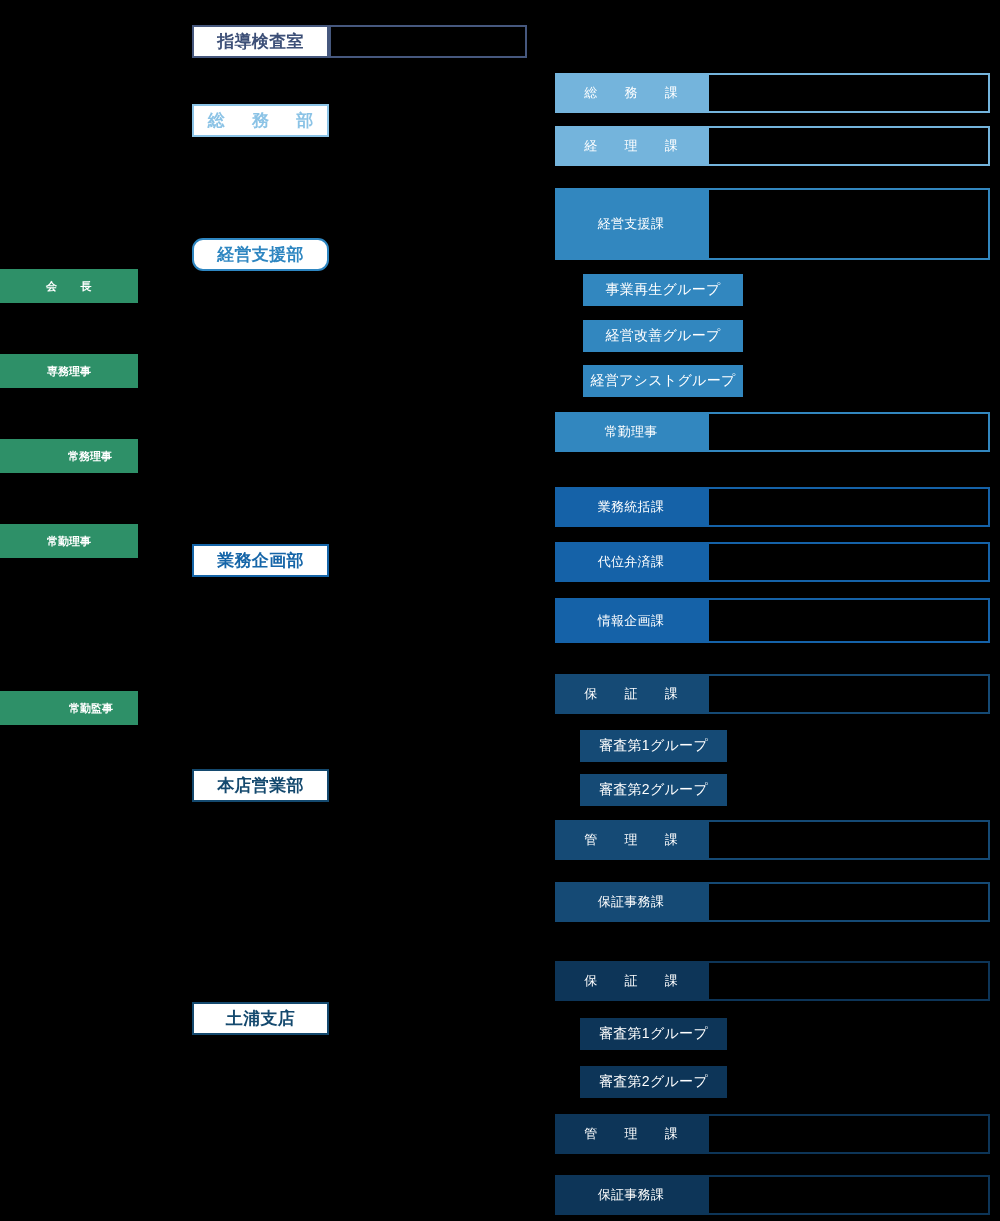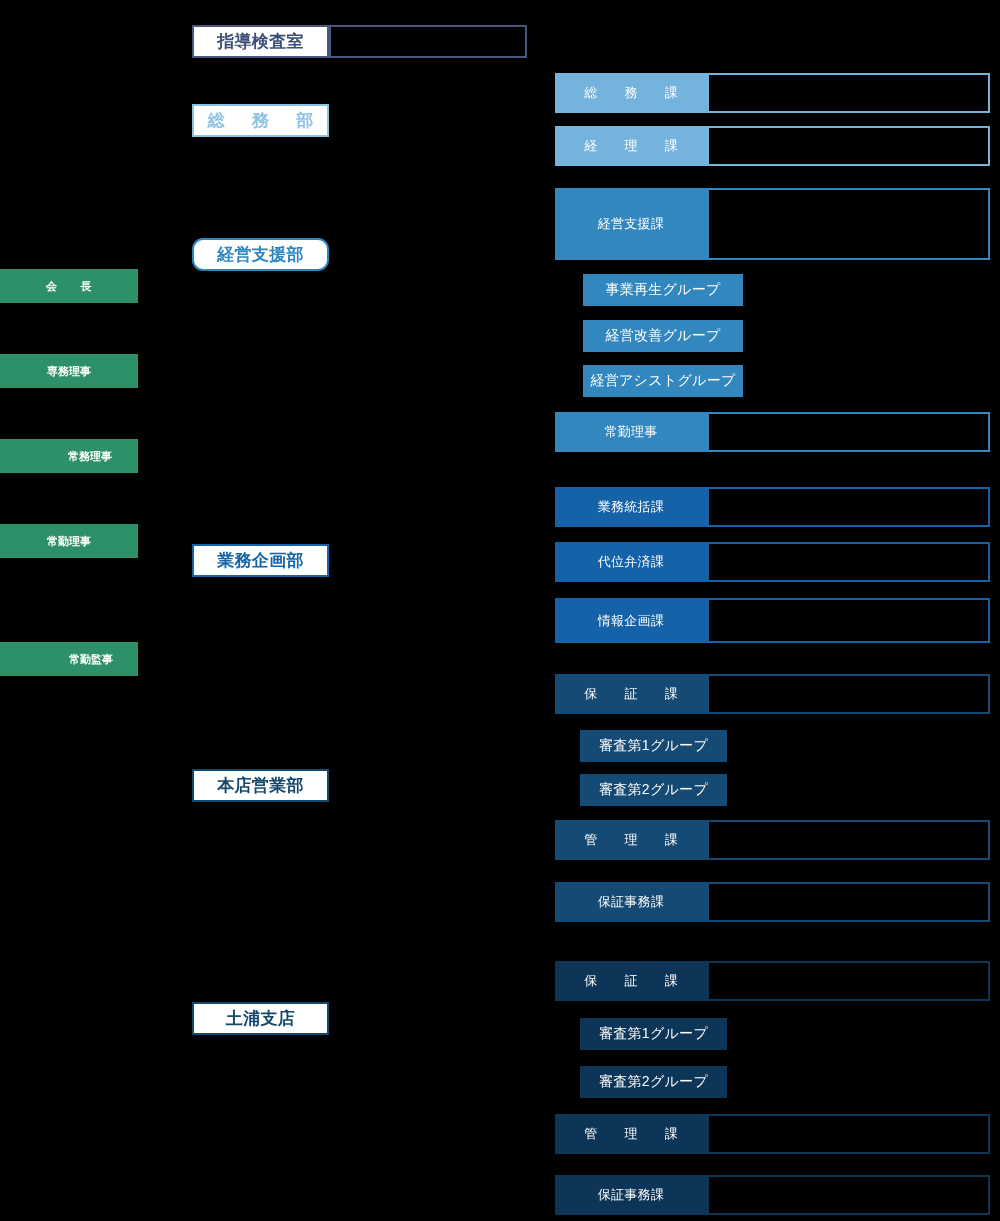--- a/index.html
+++ b/index.html
@@ -183,15 +183,15 @@
   <div class="box dept dept-tone-deep" style="top:544px;">業務企画部</div>
 
   <div class="box dept dept-tone-navy" style="top:769px;">本店営業部</div>
 
   <div class="box dept dept-tone-navy" style="top:1002px;">土浦支店</div>
 
   <div class="box exec" style="top:269px;">会　　長</div>
   <div class="box exec wide-space" style="top:354px;">専務理事</div>
   <div class="box exec wide-space" style="top:439px;padding-left:42px;">常務理事</div>
   <div class="box exec wide-space" style="top:524px;">常勤理事</div>
-  <div class="box exec wide-space" style="top:642px;padding-left:44px;">常勤監事</div>
+  <div class="box exec wide-space" style="top:691px;padding-left:44px;">常勤監事</div>
 
 </div>
 
 </body></html>

